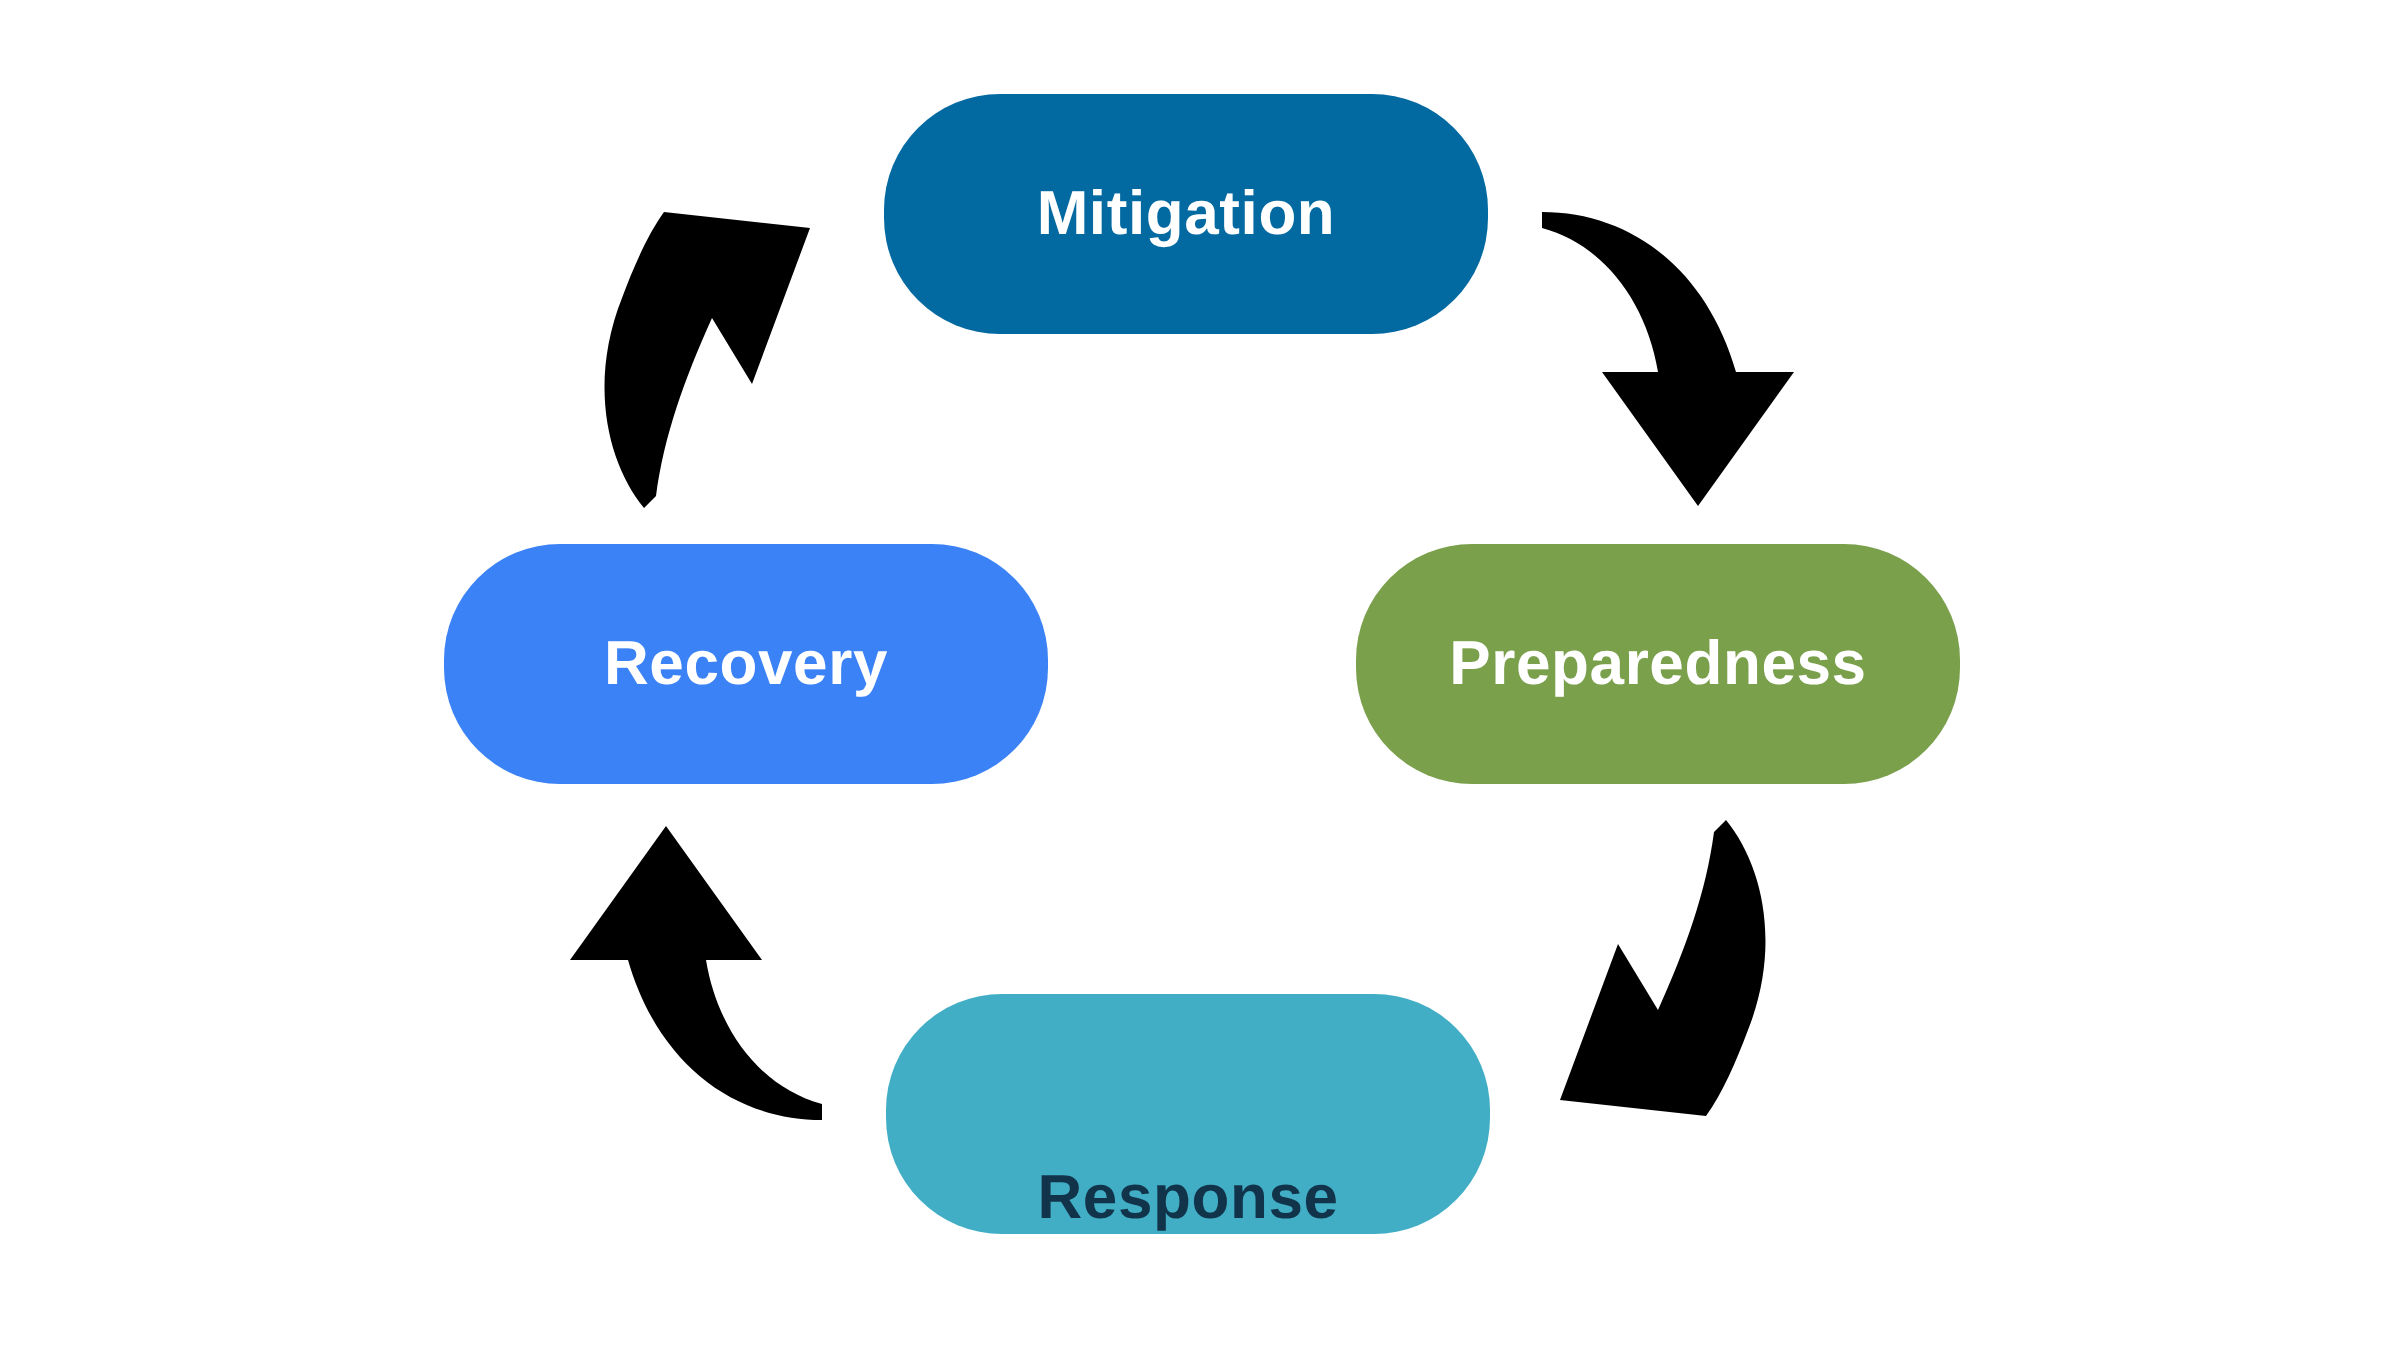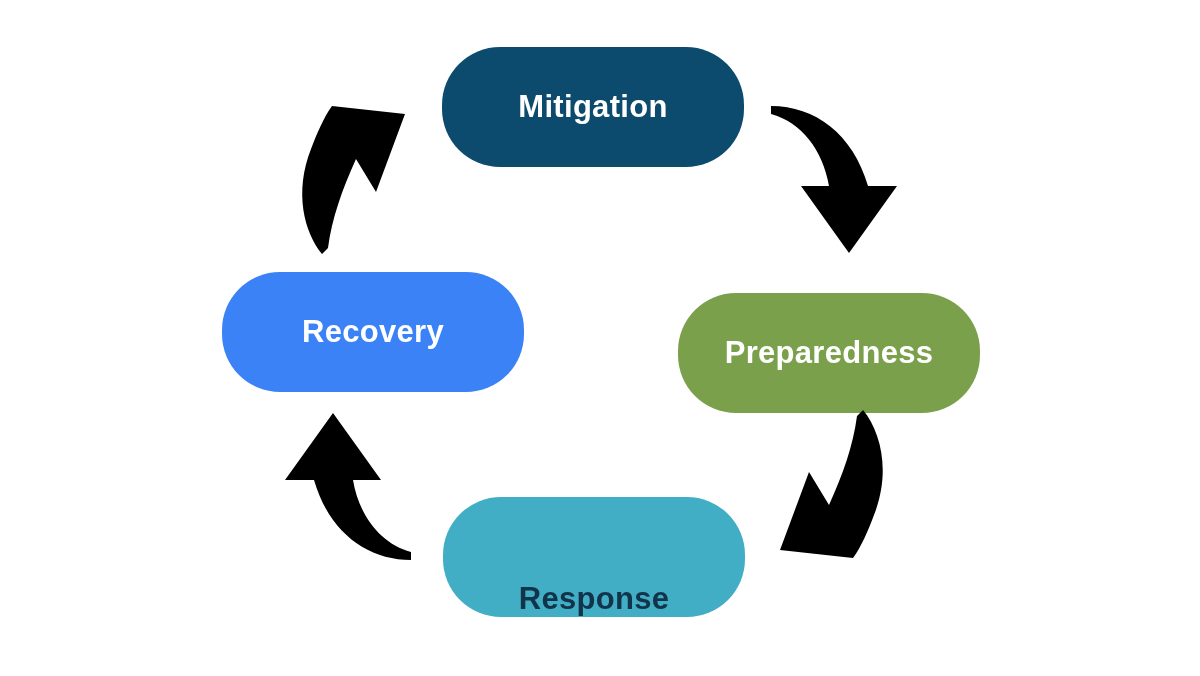--- a/index.html
+++ b/index.html
@@ -39,25 +39,25 @@
   .arrow-1 { left: 765px; top: 98px;  width: 140px; height: 160px; }
   .arrow-2 { left: 775px; top: 408px; width: 120px; height: 160px; }
   .arrow-3 { left: 277px; top: 408px; width: 140px; height: 160px; transform: rotate(180deg); }
   .arrow-4 { left: 290px; top: 96px;  width: 120px; height: 160px; transform: rotate(180deg); }
 </style>
 </head>
 <body>
 
 <div class="canvas" style="background-color: rgb(255, 255, 255);">
 
-  <div class="pill node-mitigation" style="background-color: #0c4a6e; color: rgb(255, 255, 255);">
+  <div class="pill node-mitigation" style="background-color: #0369a1; color: rgb(255, 255, 255);">
     <span class="pill-label">Mitigation</span>
   </div>
 
-  <div class="pill node-preparedness" style="background-color: rgb(123, 160, 76); color: rgb(255, 255, 255); margin-top: 21px;">
+  <div class="pill node-preparedness" style="background-color: rgb(123, 160, 76); color: rgb(255, 255, 255);">
     <span class="pill-label">Preparedness</span>
   </div>
 
   <div class="pill node-response" style="background-color: rgb(65, 174, 198); color: rgb(18, 52, 74);">
     <span class="pill-label">Response</span>
   </div>
 
   <div class="pill node-recovery" style="background-color: #3b82f6; color: rgb(255, 255, 255);">
     <span class="pill-label">Recovery</span>
   </div>

